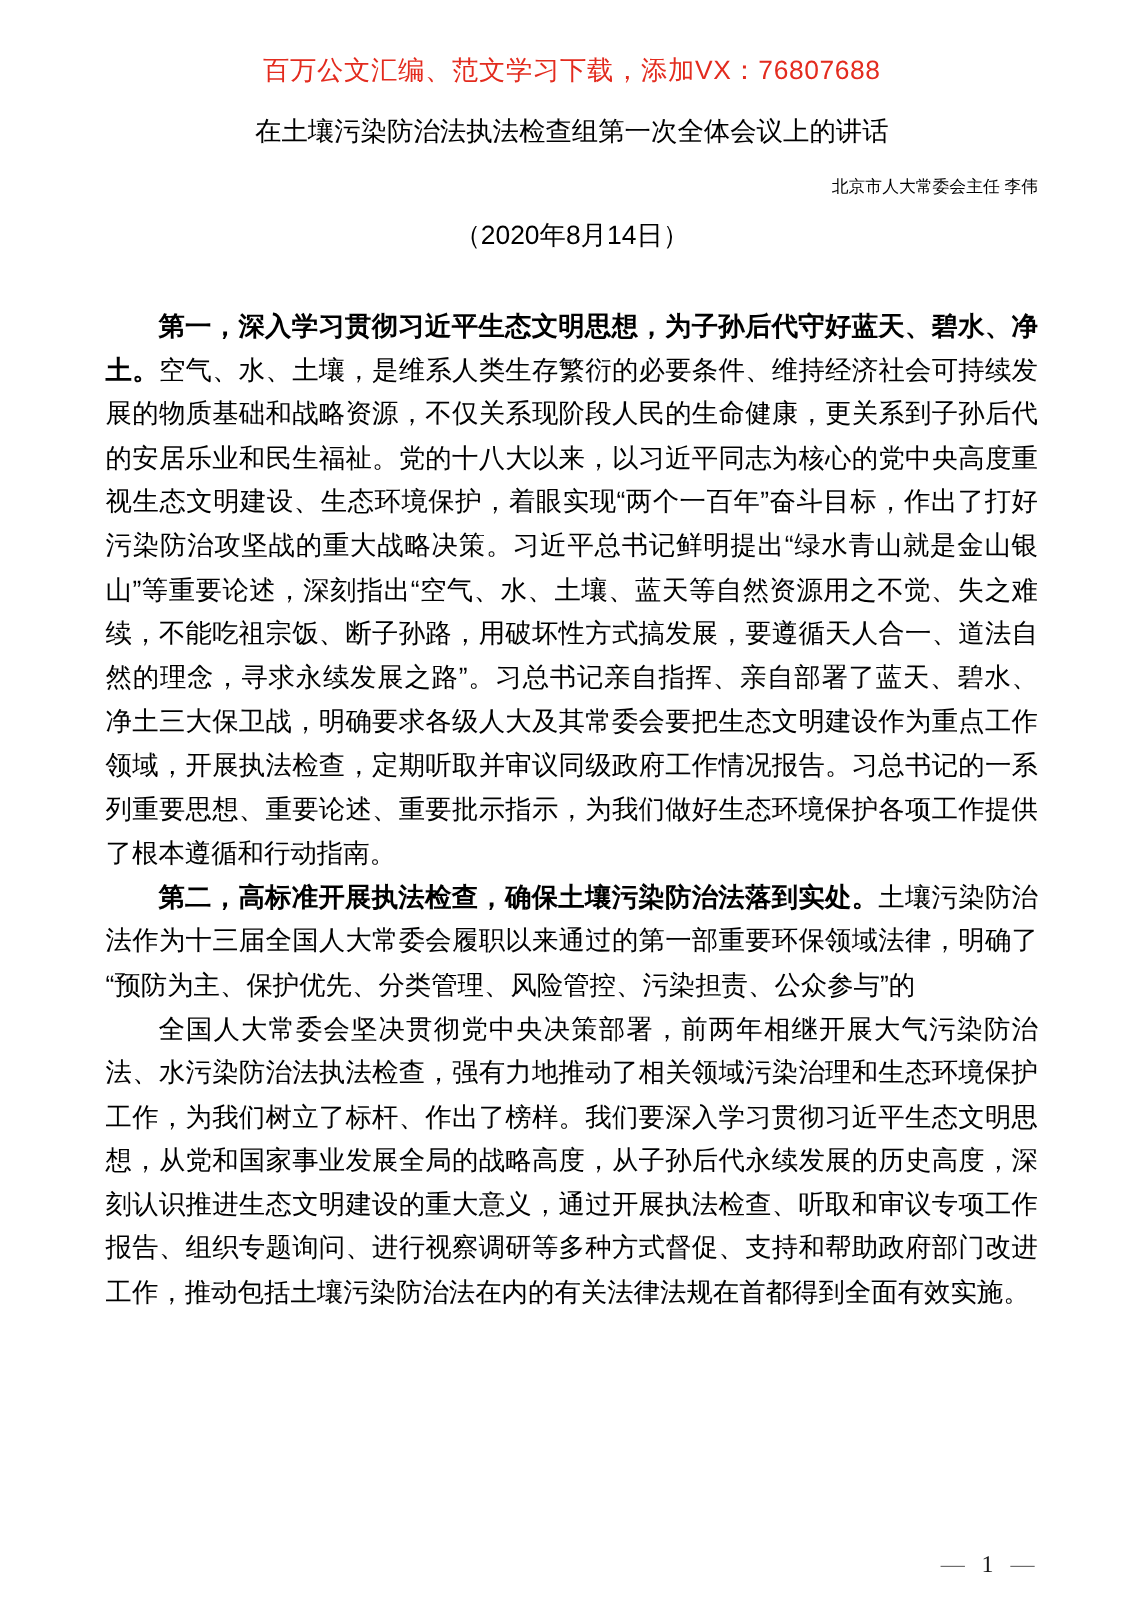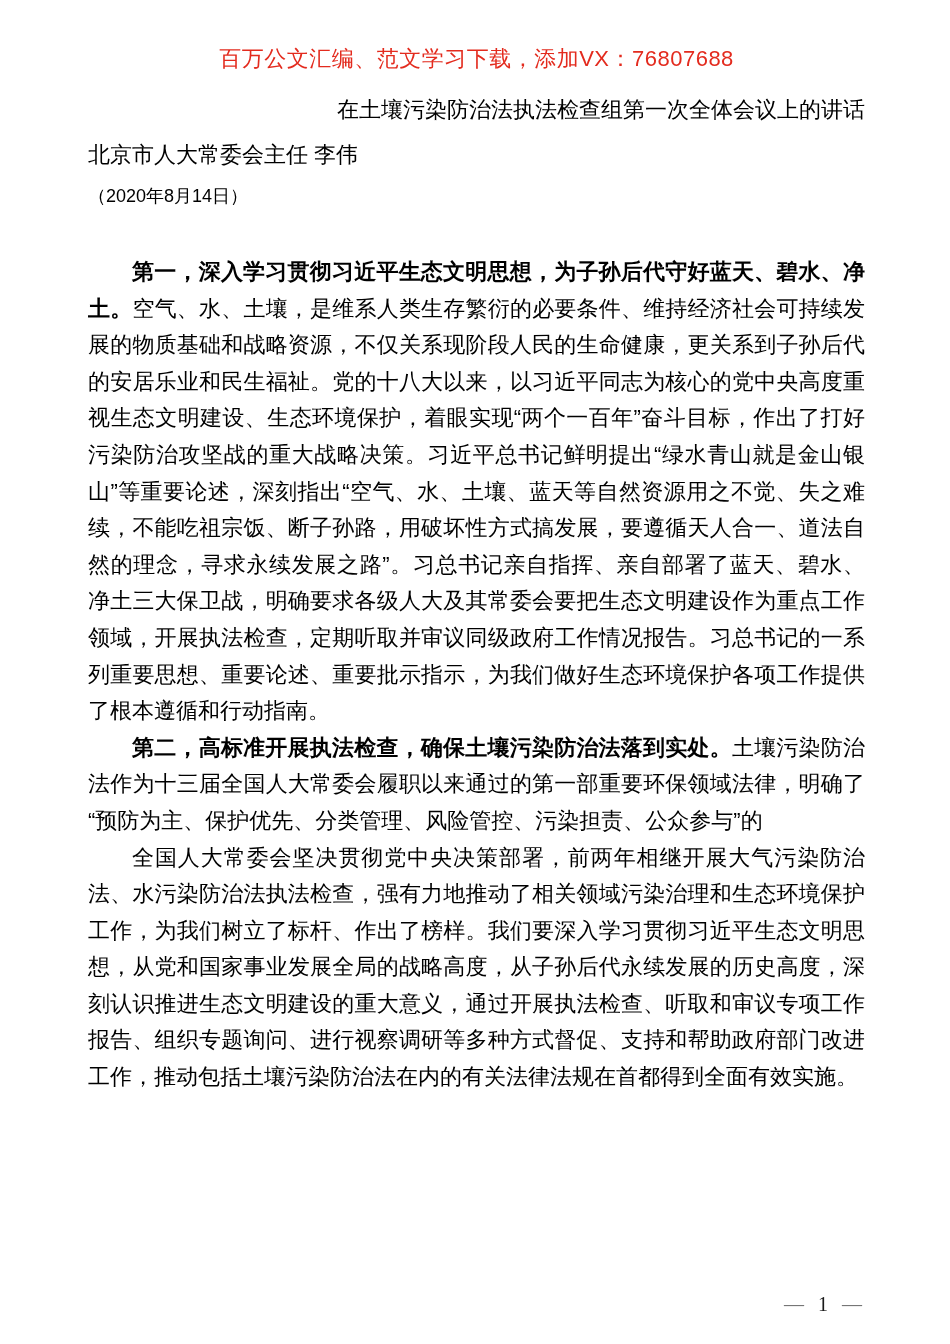--- a/index.html
+++ b/index.html
@@ -22,34 +22,35 @@
   }
   .promo {
     margin-top: 46px;
     text-align: center;
     font-size: 22px;
     line-height: 26px;
     letter-spacing: 0.5px;
   }
   .doc-title {
     margin-top: 25px;
-    text-align: right;
+    text-align: center;
     font-size: 22px;
     font-weight: normal;
     line-height: 26px;
   }
   .author-line {
     margin-top: 19px;
-    text-align: left;
-    font-size: 22px;
+    text-align: right;
+    font-size: 14px;
     line-height: 26px;
   }
   .date-line {
     margin-top: 15px;
-    font-size: 18px;
+    text-align: center;
+    font-size: 22px;
     line-height: 26px;
   }
   .doc-body {
     margin-top: 45px;
   }
   .para {
     margin: 0;
     font-size: 22px;
     line-height: 36.6px;
     text-align: justify;

